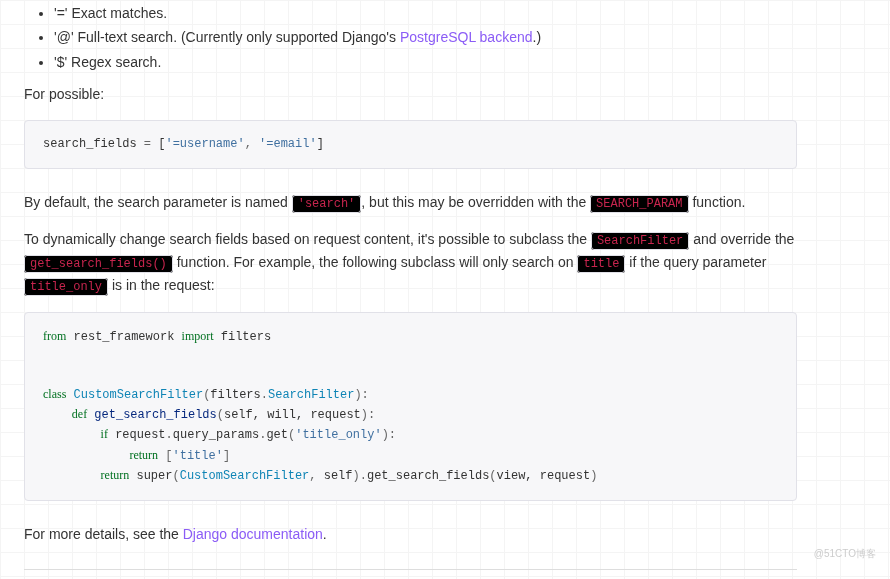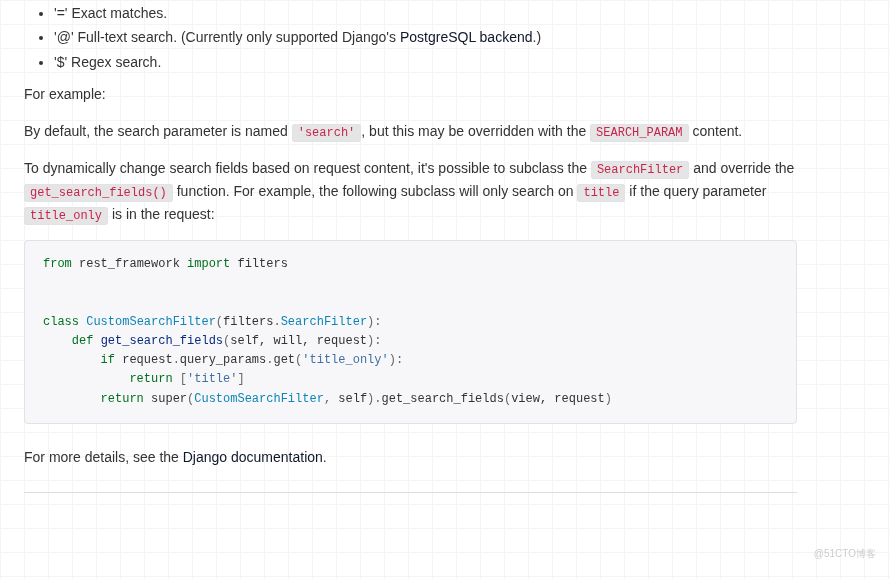--- a/index.html
+++ b/index.html
@@ -24,45 +24,45 @@
   margin: 0 0 10px 0;
   padding-left: 30px;
 }
 li {
   margin: 2px 0;
 }
 p {
   margin: 8px 0 14px 0;
 }
 a.link {
-  color: #0f172a;
+  color: #8b5cf6;
   text-decoration: none;
 }
 .codebox {
   background: #f7f7f9;
   border: 1px solid #e1e1e8;
   border-radius: 4px;
   padding: 14px 18px;
   margin: 10px 0 22px 0;
   font-family: Consolas, Menlo, Monaco, "Courier New", monospace;
   font-size: 12px;
   color: #333;
   white-space: pre;
   overflow-x: auto;
 }
 code.inline {
   font-family: Consolas, Menlo, Monaco, "Courier New", monospace;
   font-size: 12px;
   color: #c7254e;
-  background: #e5e5e5;
+  background: #000000;
   border: 1px solid #e1e1e8;
   border-radius: 3px;
   padding: 1px 5px;
 }
-.tok-k { color: #007020; font-weight: normal; }
+.tok-k { color: #007020; font-weight: normal; font-family: Liberation Serif, serif; }
 .tok-s { color: #4070a0; }
 .tok-nc { color: #0e84b5; text-align: center; }
 .tok-nf { color: #06287e; }
 .tok-p { color: #666; }
 hr.rule {
   border: none;
   border-top: 1px solid #ddd;
   margin: 24px 0 8px 0;
 }
 .watermark {
@@ -79,25 +79,26 @@
 <div class="page">
 
   <ul>
     <li><span>'=' Exact matches.</span></li>
     <li>
       <span>'@' Full-text search. (Currently only supported Django's </span><a class="link" href="#">PostgreSQL backend</a><span>.)</span>
     </li>
     <li><span>'$' Regex search.</span></li>
   </ul>
 
-  <p>For example:</p>
+  <p>For possible:</p>
 
+  <div class="codebox">search_fields <span class="tok-p">=</span> [<span class="tok-s">'=username'</span><span class="tok-p">,</span> <span class="tok-s">'=email'</span>]</div>
 
   <p>
-    <span>By default, the search parameter is named </span><code class="inline">'search'</code><span>, but this may be overridden with the </span><code class="inline">SEARCH_PARAM</code><span> content.</span>
+    <span>By default, the search parameter is named </span><code class="inline">'search'</code><span>, but this may be overridden with the </span><code class="inline">SEARCH_PARAM</code><span> function.</span>
   </p>
 
   <p>
     <span>To dynamically change search fields based on request content, it's possible to subclass the </span><code class="inline">SearchFilter</code><span> and override the </span><code class="inline">get_search_fields()</code><span> function. For example, the following subclass will only search on </span><code class="inline">title</code><span> if the query parameter </span><code class="inline">title_only</code><span> is in the request:</span>
   </p>
 
   <div class="codebox"><span class="tok-k">from</span> <span>rest_framework</span> <span class="tok-k">import</span> <span>filters</span>
 
 
 <span class="tok-k">class</span> <span class="tok-nc">CustomSearchFilter</span><span class="tok-p">(</span><span>filters</span><span class="tok-p">.</span><span class="tok-nc">SearchFilter</span><span class="tok-p">):</span>

